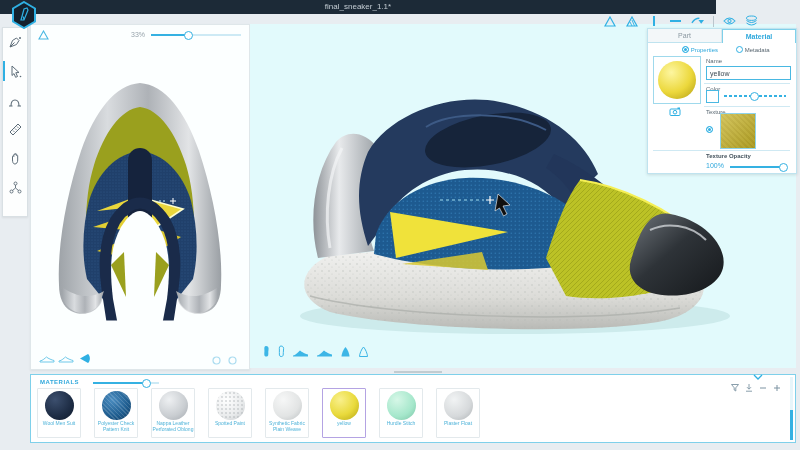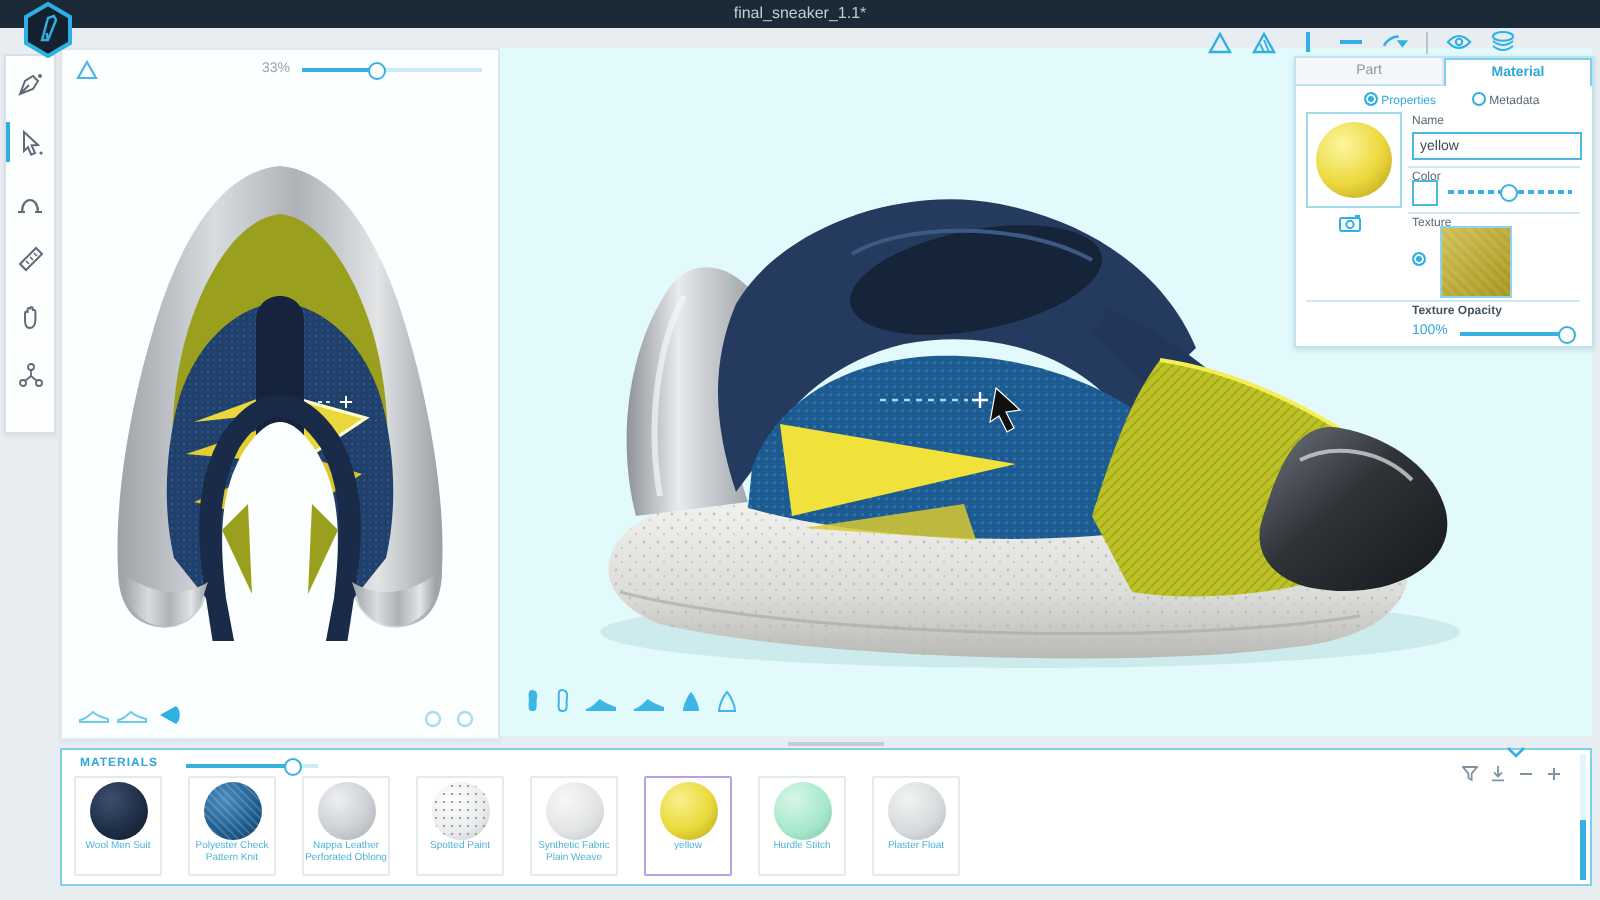--- a/index.html
+++ b/index.html
@@ -2,21 +2,21 @@
 <html><head>
 <meta charset="utf-8">
 <style>
   html,body{margin:0;padding:0;}
   body{width:800px;height:450px;overflow:hidden;background:#e8edf1;
        font-family:"Liberation Sans",sans-serif;position:relative;
        -webkit-font-smoothing:antialiased;}
   .abs{position:absolute;}
 
   
-  #titlebar{position:absolute;left:0;top:0;width:800px;height:14px;background:#1c2a37;}
+  #titlebar{position:absolute;left:0;top:0;width:716px;height:14px;background:#1c2a37;}
   #titlebar .title{position:absolute;left:0;right:0;top:2px;text-align:center;
        font-size:8px;color:#c3ccd3;}
   #logo{position:absolute;left:11px;top:1px;width:26px;height:28px;z-index:50;}
 
   
   #toptools{position:absolute;right:42px;top:15px;height:12px;display:flex;
        align-items:center;gap:9px;z-index:20;}
   #toptools .tico{width:13px;height:12px;display:flex;align-items:center;justify-content:center;}
   .vline{width:2px;height:10px;background:#2fb0e3;}
   .hline{width:11px;height:2px;background:#2fb0e3;}

